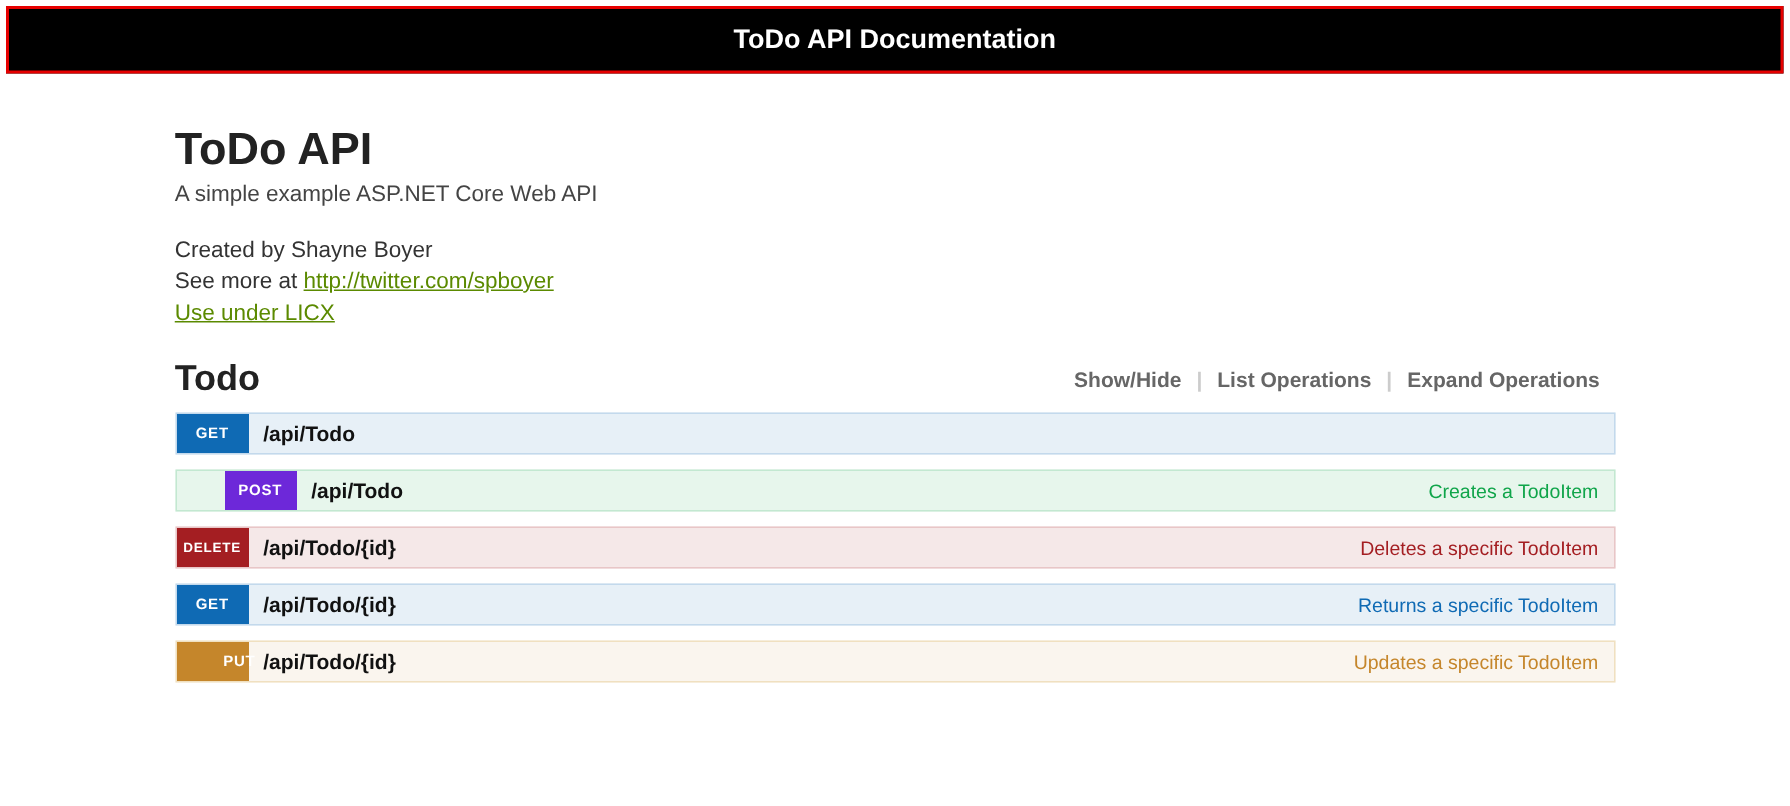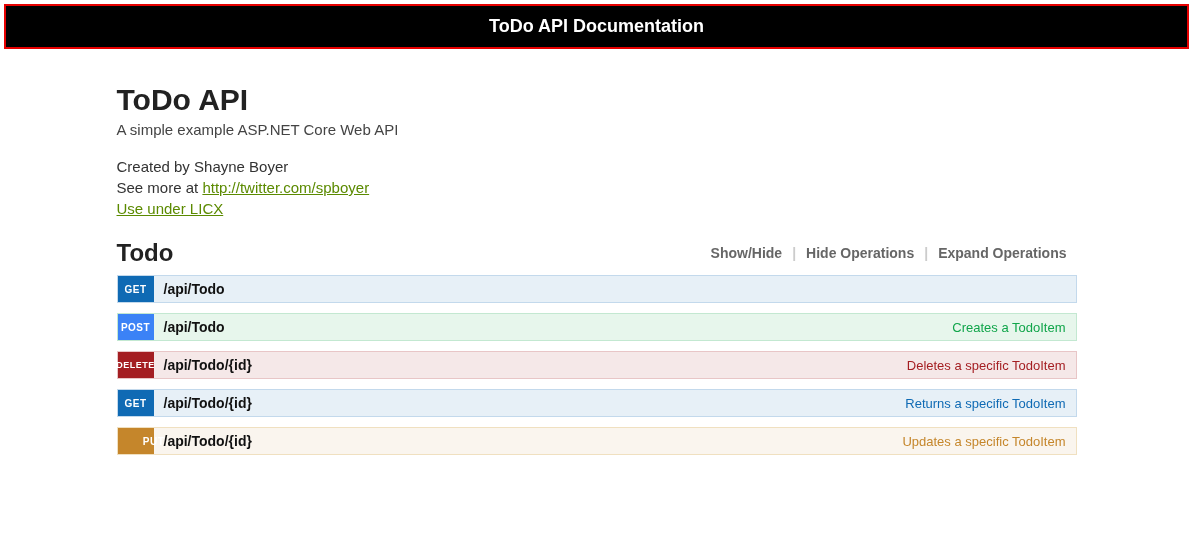--- a/index.html
+++ b/index.html
@@ -97,26 +97,26 @@
     .endpoint.delete { background: #f5e8e8; border-color: #e8c6c7; }
     .endpoint.put { background: #faf5ee; border-color: #f0e0c0; }
     .method-badge {
       display: flex;
       align-items: center;
       justify-content: center;
       text-transform: uppercase;
       font-size: 10px;
       font-weight: 700;
       color: #fff;
-      width: 36px;
+      width: 48px;
       flex-shrink: 0;
       letter-spacing: 0.5px;
     }
     .endpoint.get .method-badge { background: #0f6ab4; }
-    .endpoint.post .method-badge { background: #3b82f6; }
+    .endpoint.post .method-badge { background: #6d28d9; margin-left: 32px; }
     .endpoint.delete .method-badge { background: #a41e22; font-size: 9px; }
     .endpoint.put .method-badge { background: #c5862b; padding-left: 36px; }
     .endpoint-path {
       flex: 0 0 auto;
       padding: 5px 10px;
       font-weight: 600;
       color: #111;
       display: flex;
       align-items: center;
     }
@@ -162,21 +162,21 @@
     <div>
       <a href="#">Use under LICX</a>
     </div>
   </div>
 
   <div class="section-header">
     <div class="section-title">Todo</div>
     <div class="section-actions">
       <span class="action">Show/Hide</span>
       <span class="divider">|</span>
-      <span class="action">Hide Operations</span>
+      <span class="action">List Operations</span>
       <span class="divider">|</span>
       <span class="action">Expand Operations</span>
     </div>
   </div>
 
   <div class="endpoint-list" id="endpoint-list">
   <div class="endpoint get">
         <div class="method-badge">GET</div>
         <div class="endpoint-path">/api/Todo</div>
       </div>

